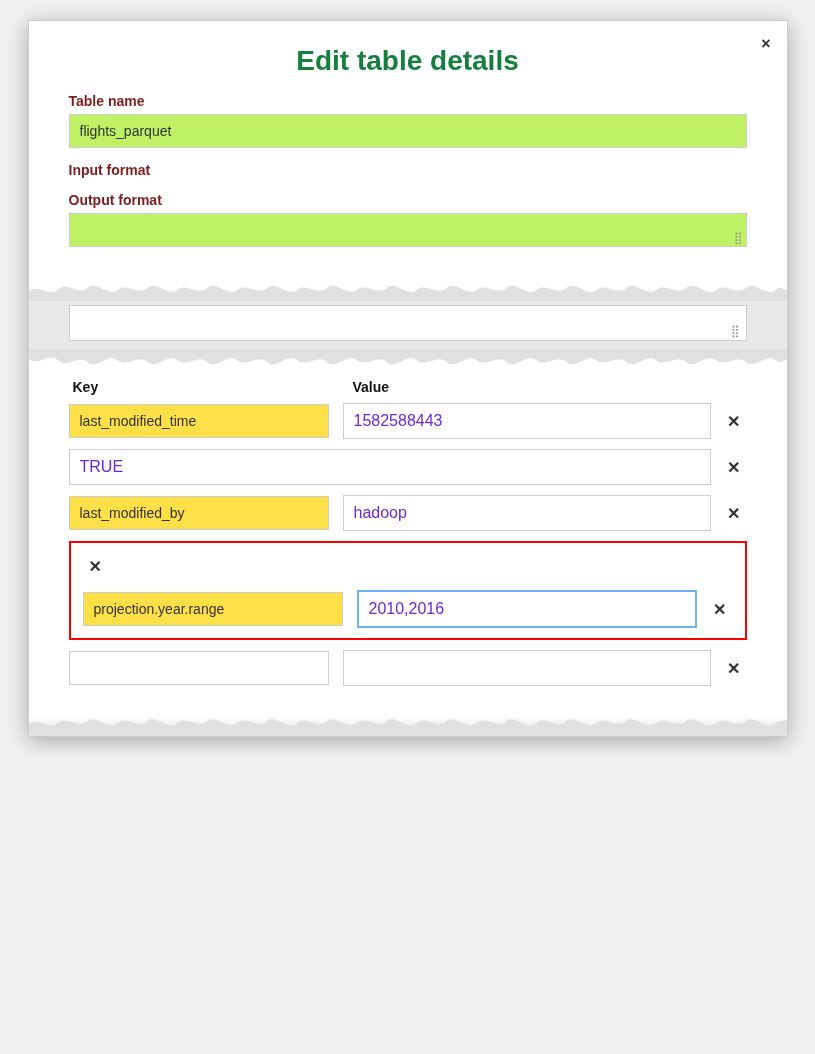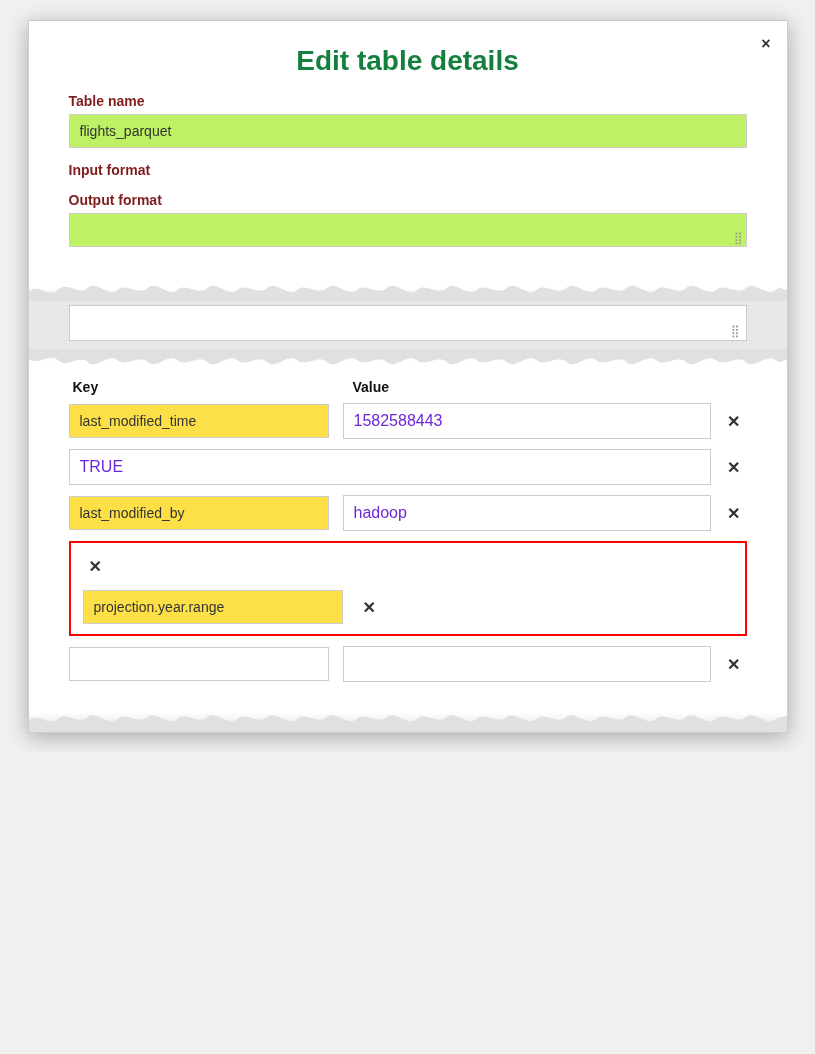--- a/index.html
+++ b/index.html
@@ -229,20 +229,21 @@
 
     
     <div class="highlighted-group">
 
       <div class="prop-row">
         <button class="prop-delete-btn">✕</button>
       </div>
 
       <div class="prop-row">
         <input class="prop-key-input" type="text" value="projection.year.range" style="">
+        <input class="prop-value-input highlighted" type="text" value="2010,2016" style="">
         <button class="prop-delete-btn">✕</button>
       </div>
     </div>
 
     
     <div class="prop-row bottom-empty-row">
       <input class="prop-key-input" type="text" value="" style="background: rgb(255, 255, 255);">
       <input class="prop-value-input" type="text" value="" style="background: rgb(255, 255, 255);">
       <button class="prop-delete-btn">✕</button>
     </div>

